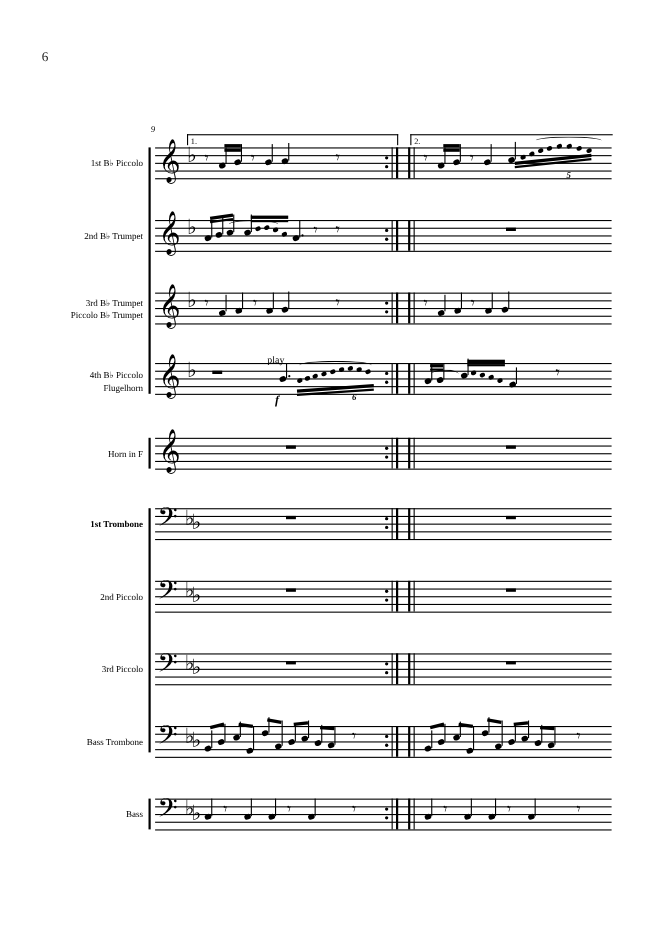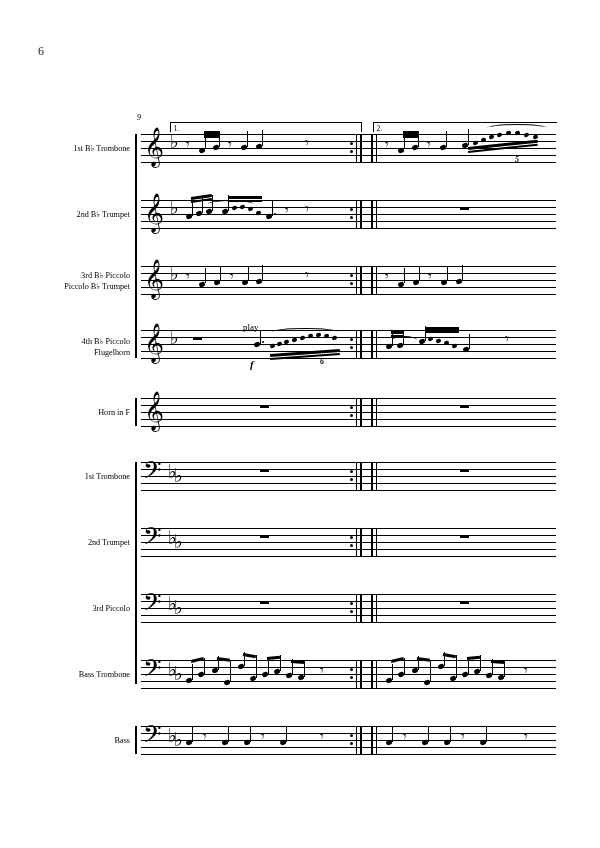--- a/index.html
+++ b/index.html
@@ -228,21 +228,21 @@
 
     <div class="volta left" style="left:373px; top:122px; width:183px;">
       <div class="volta-label">2.</div>
     </div>
 
     <div class="system-brace" style="left:135px; top:134px; width:2.2px; height:224px;"></div>
     <div class="system-brace" style="left:135px; top:398px; width:2.2px; height:28px;"></div>
     <div class="system-brace" style="left:135px; top:462px; width:2.2px; height:222px;"></div>
     <div class="system-brace" style="left:135px; top:726px; width:2.2px; height:28px;"></div>
 
-    <div class="inst-label" style="left:30px; top:144px; width:100px;">1st B♭ Trombone</div>
+    <div class="inst-label" style="left:30px; top:144px; width:100px;">1st B♭ Piccolo</div>
     <div class="staff" style="top:134px;">
       <div class="line l0"></div>
         <div class="line l1"></div>
         <div class="line l2"></div>
         <div class="line l3"></div>
         <div class="line l4"></div>
     </div>
     <div class="clef treble" style="left:144px; top:129px;">𝄞</div>
     <div class="keysig" style="left:170px; top:132px;">♭</div>
 
@@ -325,21 +325,21 @@
     <div class="rest-8" style="left:285px; top:203px;">𝄾</div>
     <div class="rest-q" style="left:305px; top:202px;">𝄾</div>
     <div class="barline" style="left:356px; top:200px; height:28px;"></div>
     <div class="barline thick" style="left:360px; top:200px; height:28px;"></div>
     <div class="rdot" style="left:350px; top:208px;"></div>
     <div class="rdot" style="left:350px; top:216px;"></div>
     <div class="barline thick" style="left:371px; top:200px; height:28px;"></div>
     <div class="barline" style="left:376px; top:200px; height:28px;"></div>
     <div class="rest-whole" style="left:460px; top:207px;"></div>
 
-    <div class="inst-label" style="left:20px; top:271px; width:110px;">3rd B♭ Piccolo</div>
+    <div class="inst-label" style="left:20px; top:271px; width:110px;">3rd B♭ Trumpet</div>
     <div class="inst-label" style="left:20px; top:282px; width:110px;">Piccolo B♭ Trumpet</div>
     <div class="staff" style="top:266px;">
       <div class="line l0"></div>
         <div class="line l1"></div>
         <div class="line l2"></div>
         <div class="line l3"></div>
         <div class="line l4"></div>
     </div>
     <div class="clef treble" style="left:144px; top:261px;">𝄞</div>
     <div class="keysig" style="left:170px; top:264px;">♭</div>
@@ -437,41 +437,41 @@
     <div class="clef treble" style="left:144px; top:393px;">𝄞</div>
     <div class="rest-whole" style="left:260px; top:405px;"></div>
     <div class="barline" style="left:356px; top:398px; height:28px;"></div>
     <div class="barline thick" style="left:360px; top:398px; height:28px;"></div>
     <div class="rdot" style="left:350px; top:406px;"></div>
     <div class="rdot" style="left:350px; top:414px;"></div>
     <div class="barline thick" style="left:371px; top:398px; height:28px;"></div>
     <div class="barline" style="left:376px; top:398px; height:28px;"></div>
     <div class="rest-whole" style="left:460px; top:405px;"></div>
 
-    <div class="inst-label" style="left:30px; top:472px; width:100px;">1st Trombone</div>
+    <div class="inst-label" style="left:30px; top:472px; width:100px;font-weight:bold;">1st Trombone</div>
     <div class="staff" style="top:462px;">
       <div class="line l0"></div>
         <div class="line l1"></div>
         <div class="line l2"></div>
         <div class="line l3"></div>
         <div class="line l4"></div>
     </div>
     <div class="clef bass" style="left:143px; top:459px;">𝄢</div>
     <div class="keysig" style="left:168px; top:462px;">♭</div>
     <div class="keysig" style="left:174px; top:466px;">♭</div>
     <div class="rest-whole" style="left:260px; top:469px;"></div>
     <div class="barline" style="left:356px; top:462px; height:28px;"></div>
     <div class="barline thick" style="left:360px; top:462px; height:28px;"></div>
     <div class="rdot" style="left:350px; top:470px;"></div>
     <div class="rdot" style="left:350px; top:478px;"></div>
     <div class="barline thick" style="left:371px; top:462px; height:28px;"></div>
     <div class="barline" style="left:376px; top:462px; height:28px;"></div>
     <div class="rest-whole" style="left:460px; top:469px;"></div>
 
-    <div class="inst-label" style="left:30px; top:538px; width:100px;">2nd Trumpet</div>
+    <div class="inst-label" style="left:30px; top:538px; width:100px;">2nd Piccolo</div>
     <div class="staff" style="top:528px;">
       <div class="line l0"></div>
         <div class="line l1"></div>
         <div class="line l2"></div>
         <div class="line l3"></div>
         <div class="line l4"></div>
     </div>
     <div class="clef bass" style="left:143px; top:525px;">𝄢</div>
     <div class="keysig" style="left:168px; top:528px;">♭</div>
     <div class="keysig" style="left:174px; top:532px;">♭</div>

